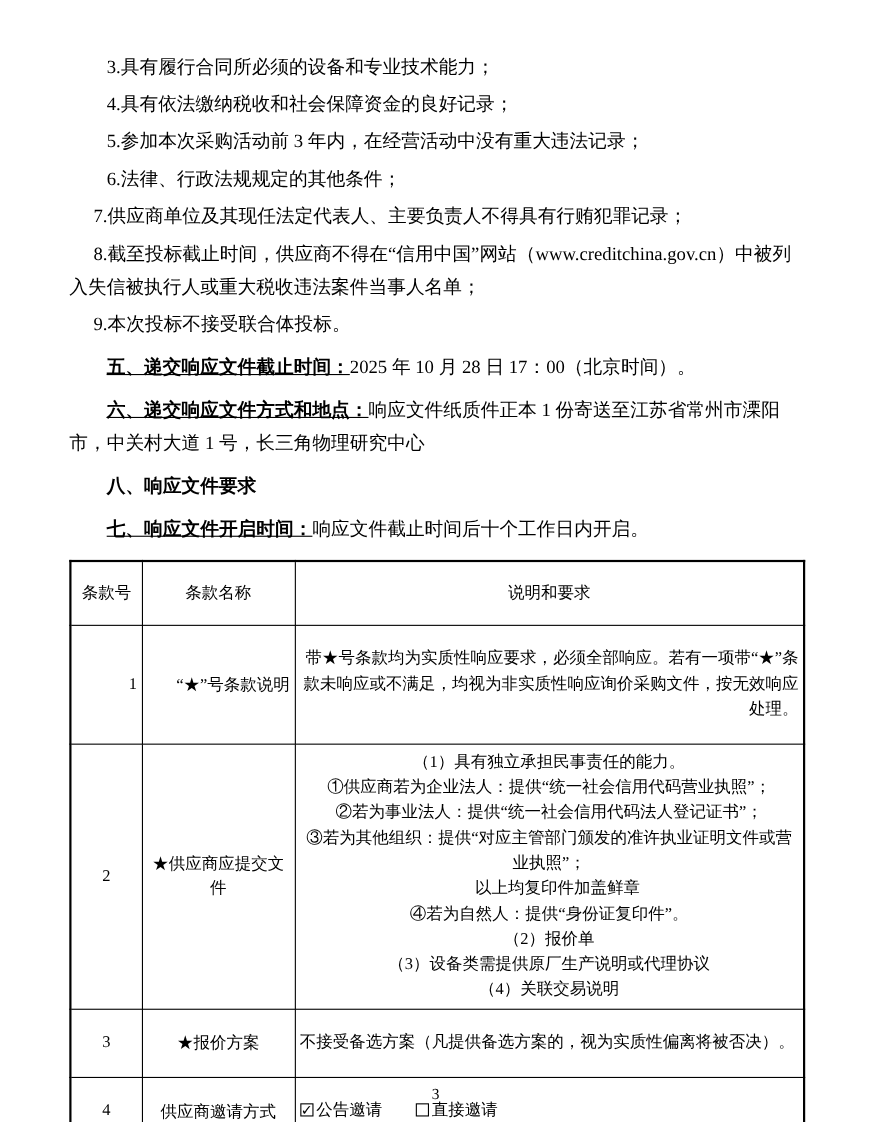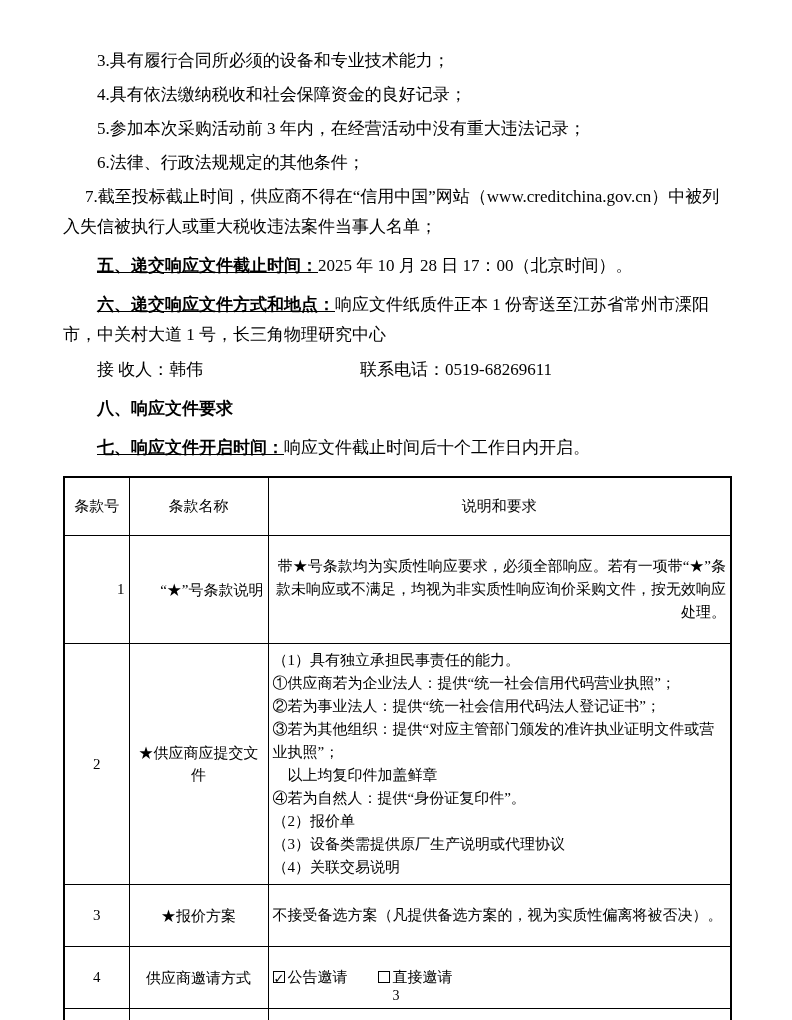--- a/index.html
+++ b/index.html
@@ -26,21 +26,21 @@
   table.req th,table.req td{
     border:1.5px solid #000;font-size:15px;font-weight:normal;
     vertical-align:middle;padding:19px 4px;box-sizing:border-box;
   }
   table.req th{height:36px;text-align:center;}
   td.c1,td.c2{text-align:center;}
   td.c2{white-space:pre-line;line-height:22px;}
   td.c3{padding:3px 8px;text-align:left;}
   .line{line-height:23px;}
   tr.r1 td{height:46px;text-align:right;}
-  tr.r2 td{height:205px;}
+  tr.r2 td{height:205px;text-align:center;}
   tr.r2 td.c3{padding-top:5px;padding-bottom:5px;}
   tr.r3 td{height:38px;}
   tr.r4 td{height:38px;}
   tr.r5 td{height:39px;}
   tr.r6 td{height:59px;}
   .cb{
     display:inline-block;width:12px;height:12px;border:1.2px solid #000;
     vertical-align:-1px;position:relative;margin-right:3px;box-sizing:border-box;
   }
   .cb.on::after{
@@ -54,31 +54,29 @@
 <body>
 
 <div class="page">
   <div class="content">
 
     <div>
         <p class="para item ind-a">3.具有履行合同所必须的设备和专业技术能力；</p>
         <p class="para item ind-a">4.具有依法缴纳税收和社会保障资金的良好记录；</p>
         <p class="para item ind-a">5.参加本次采购活动前 3 年内，在经营活动中没有重大违法记录；</p>
         <p class="para item ind-a">6.法律、行政法规规定的其他条件；</p>
-        <p class="para item ind-b">7.截至投标截止时间，供应商不得在“信用中国”网站（www.creditchina.gov.cn）中被列入失信被执行人或重大税收违法案件当事人名单；</p>
+        <p class="para item ind-b">7.供应商单位及其现任法定代表人、主要负责人不得具有行贿犯罪记录；</p>
+        <p class="para item ind-b">8.截至投标截止时间，供应商不得在“信用中国”网站（www.creditchina.gov.cn）中被列入失信被执行人或重大税收违法案件当事人名单；</p>
+        <p class="para item ind-b">9.本次投标不接受联合体投标。</p>
       </div>
 
     <p class="para sect"><b>五、递交响应文件截止时间：</b><span>2025 年 10 月 28 日 17：00（北京时间）。</span></p>
 
     <p class="para sect"><b>六、递交响应文件方式和地点：</b><span>响应文件纸质件正本 1 份寄送至江苏省常州市溧阳市，中关村大道 1 号，长三角物理研究中心</span></p>
 
-    <p class="para contact">
-      <span class="recv"><span>接 收人：</span><span>韩伟</span></span>
-      <span class="phone"><span>联系电话：</span><span>0519-68269611</span></span>
-    </p>
 
     <p class="para heading">八、响应文件要求</p>
 
     <p class="para sect"><b>七、响应文件开启时间：</b><span>响应文件截止时间后十个工作日内开启。</span></p>
 
     <table class="req">
       <colgroup>
           <col style="width:65px">
           <col style="width:139px">
           <col style="width:463px">

